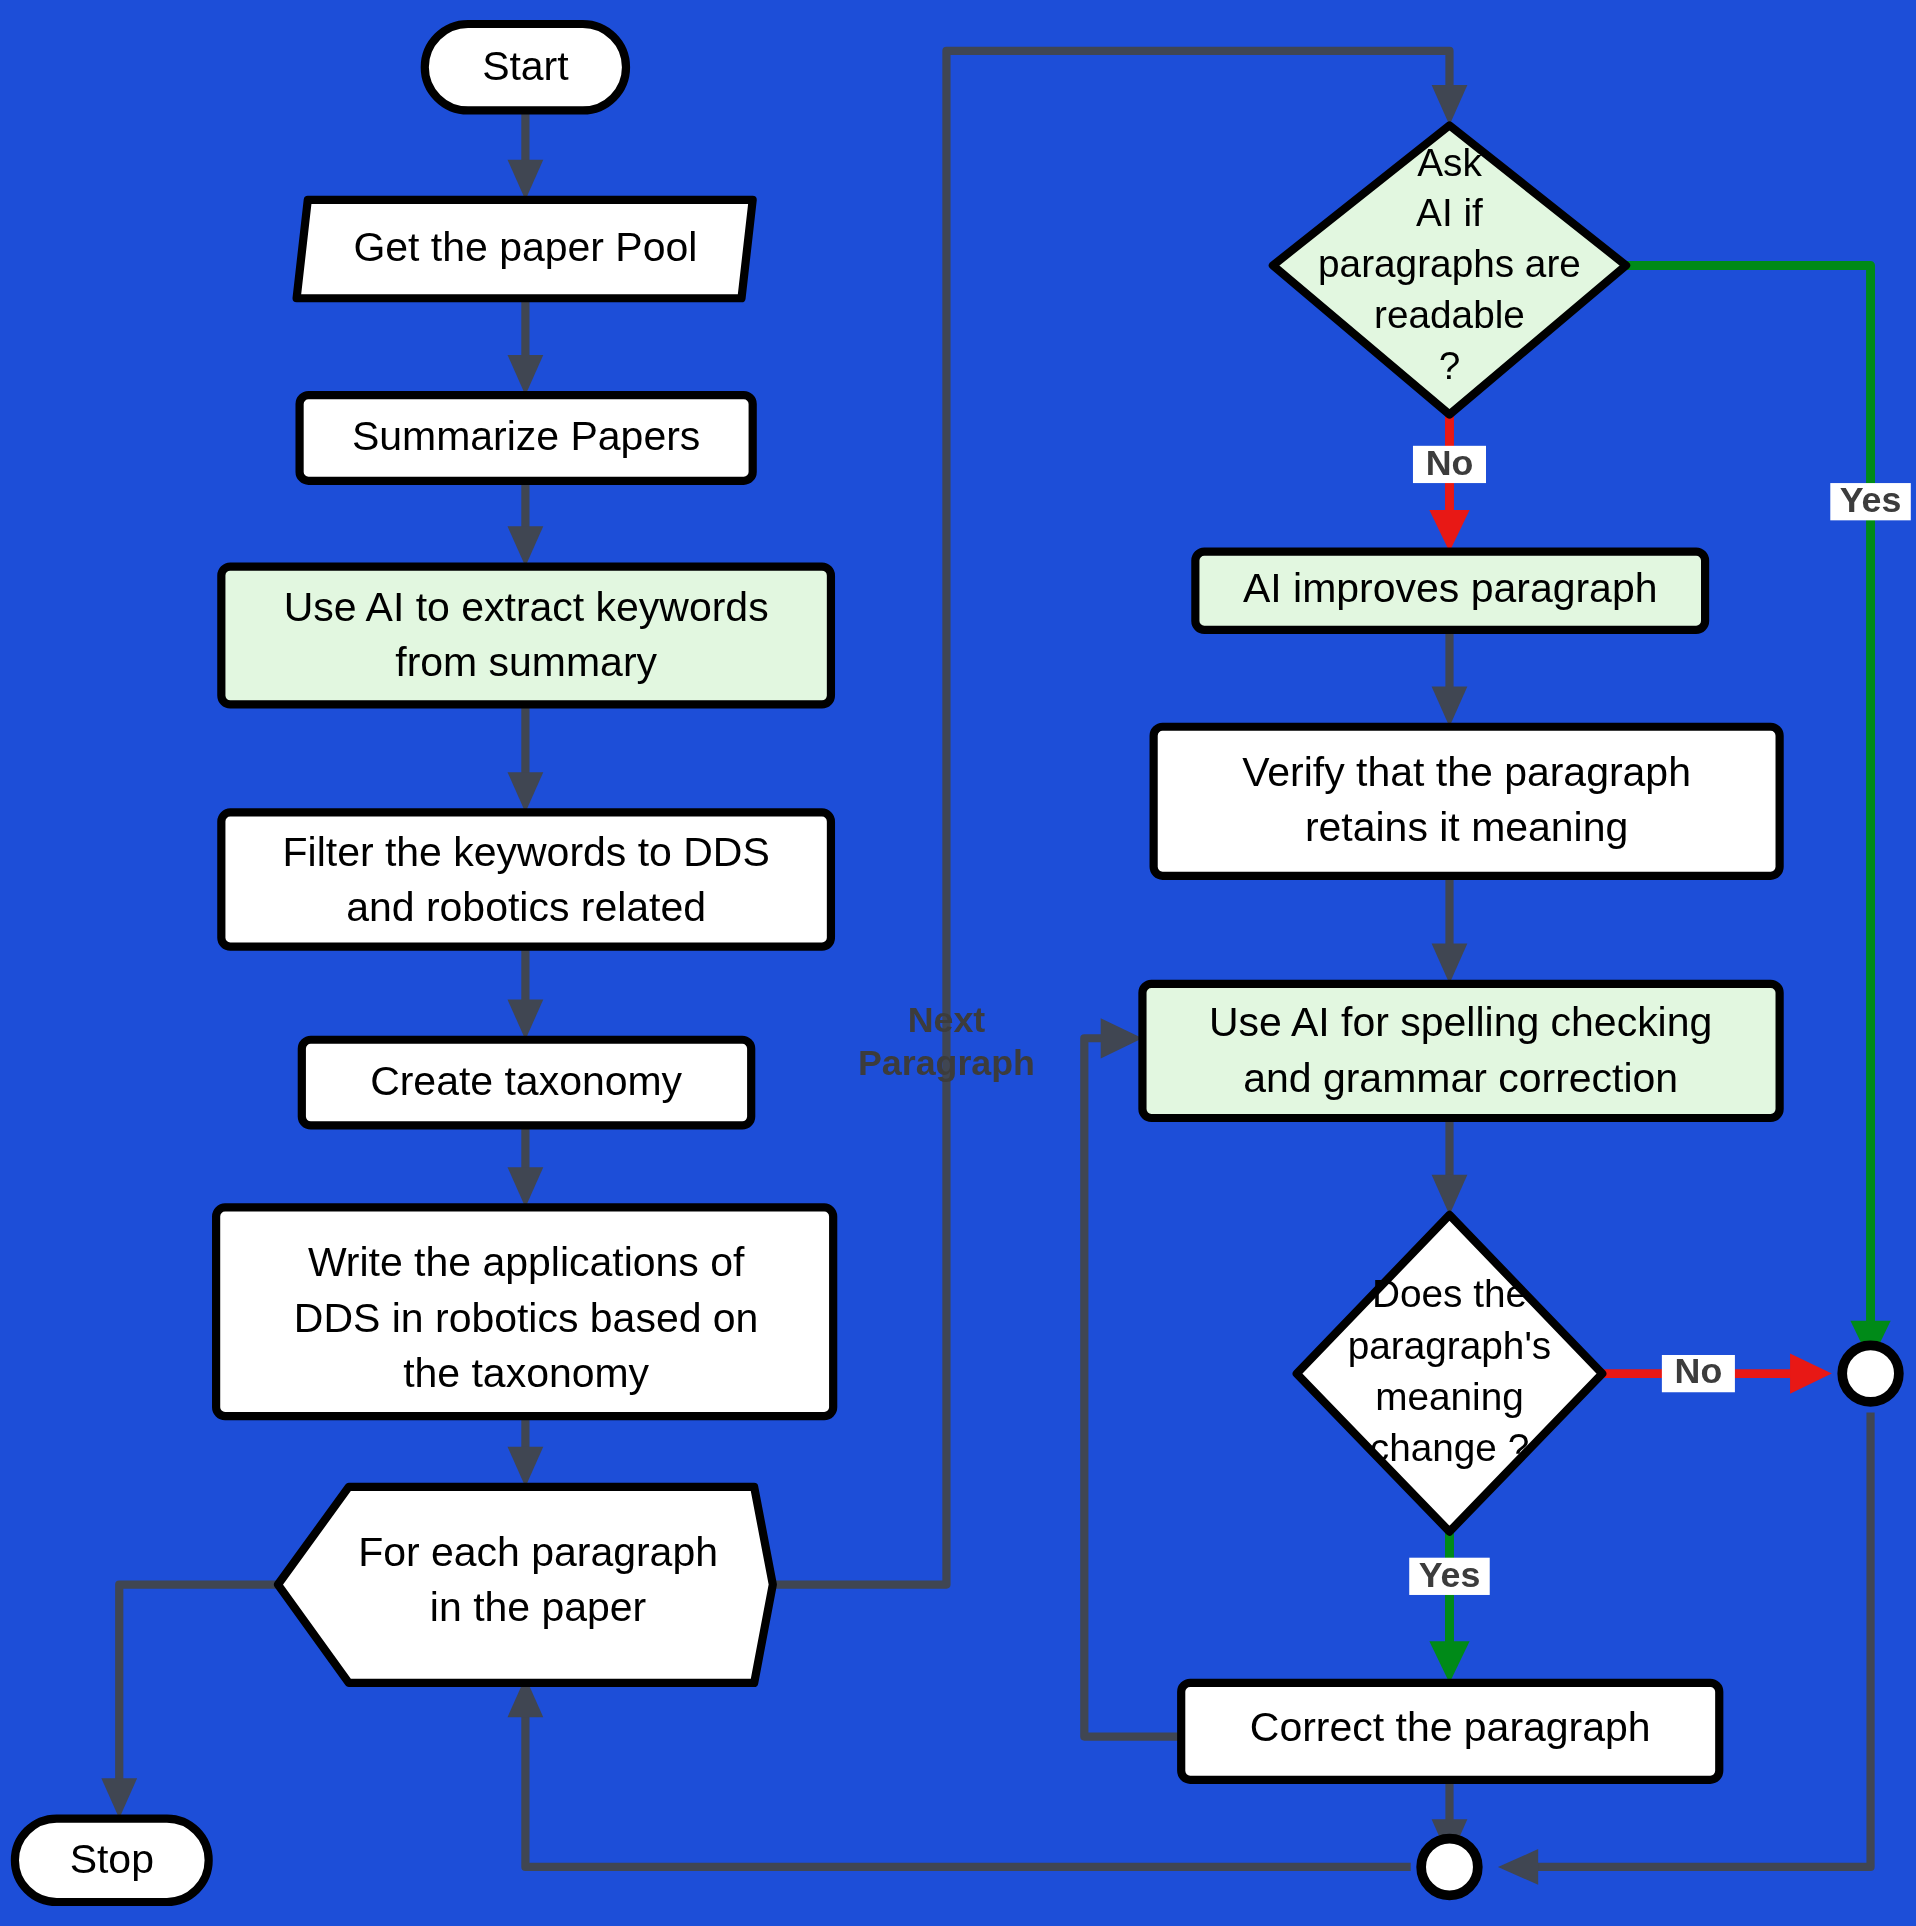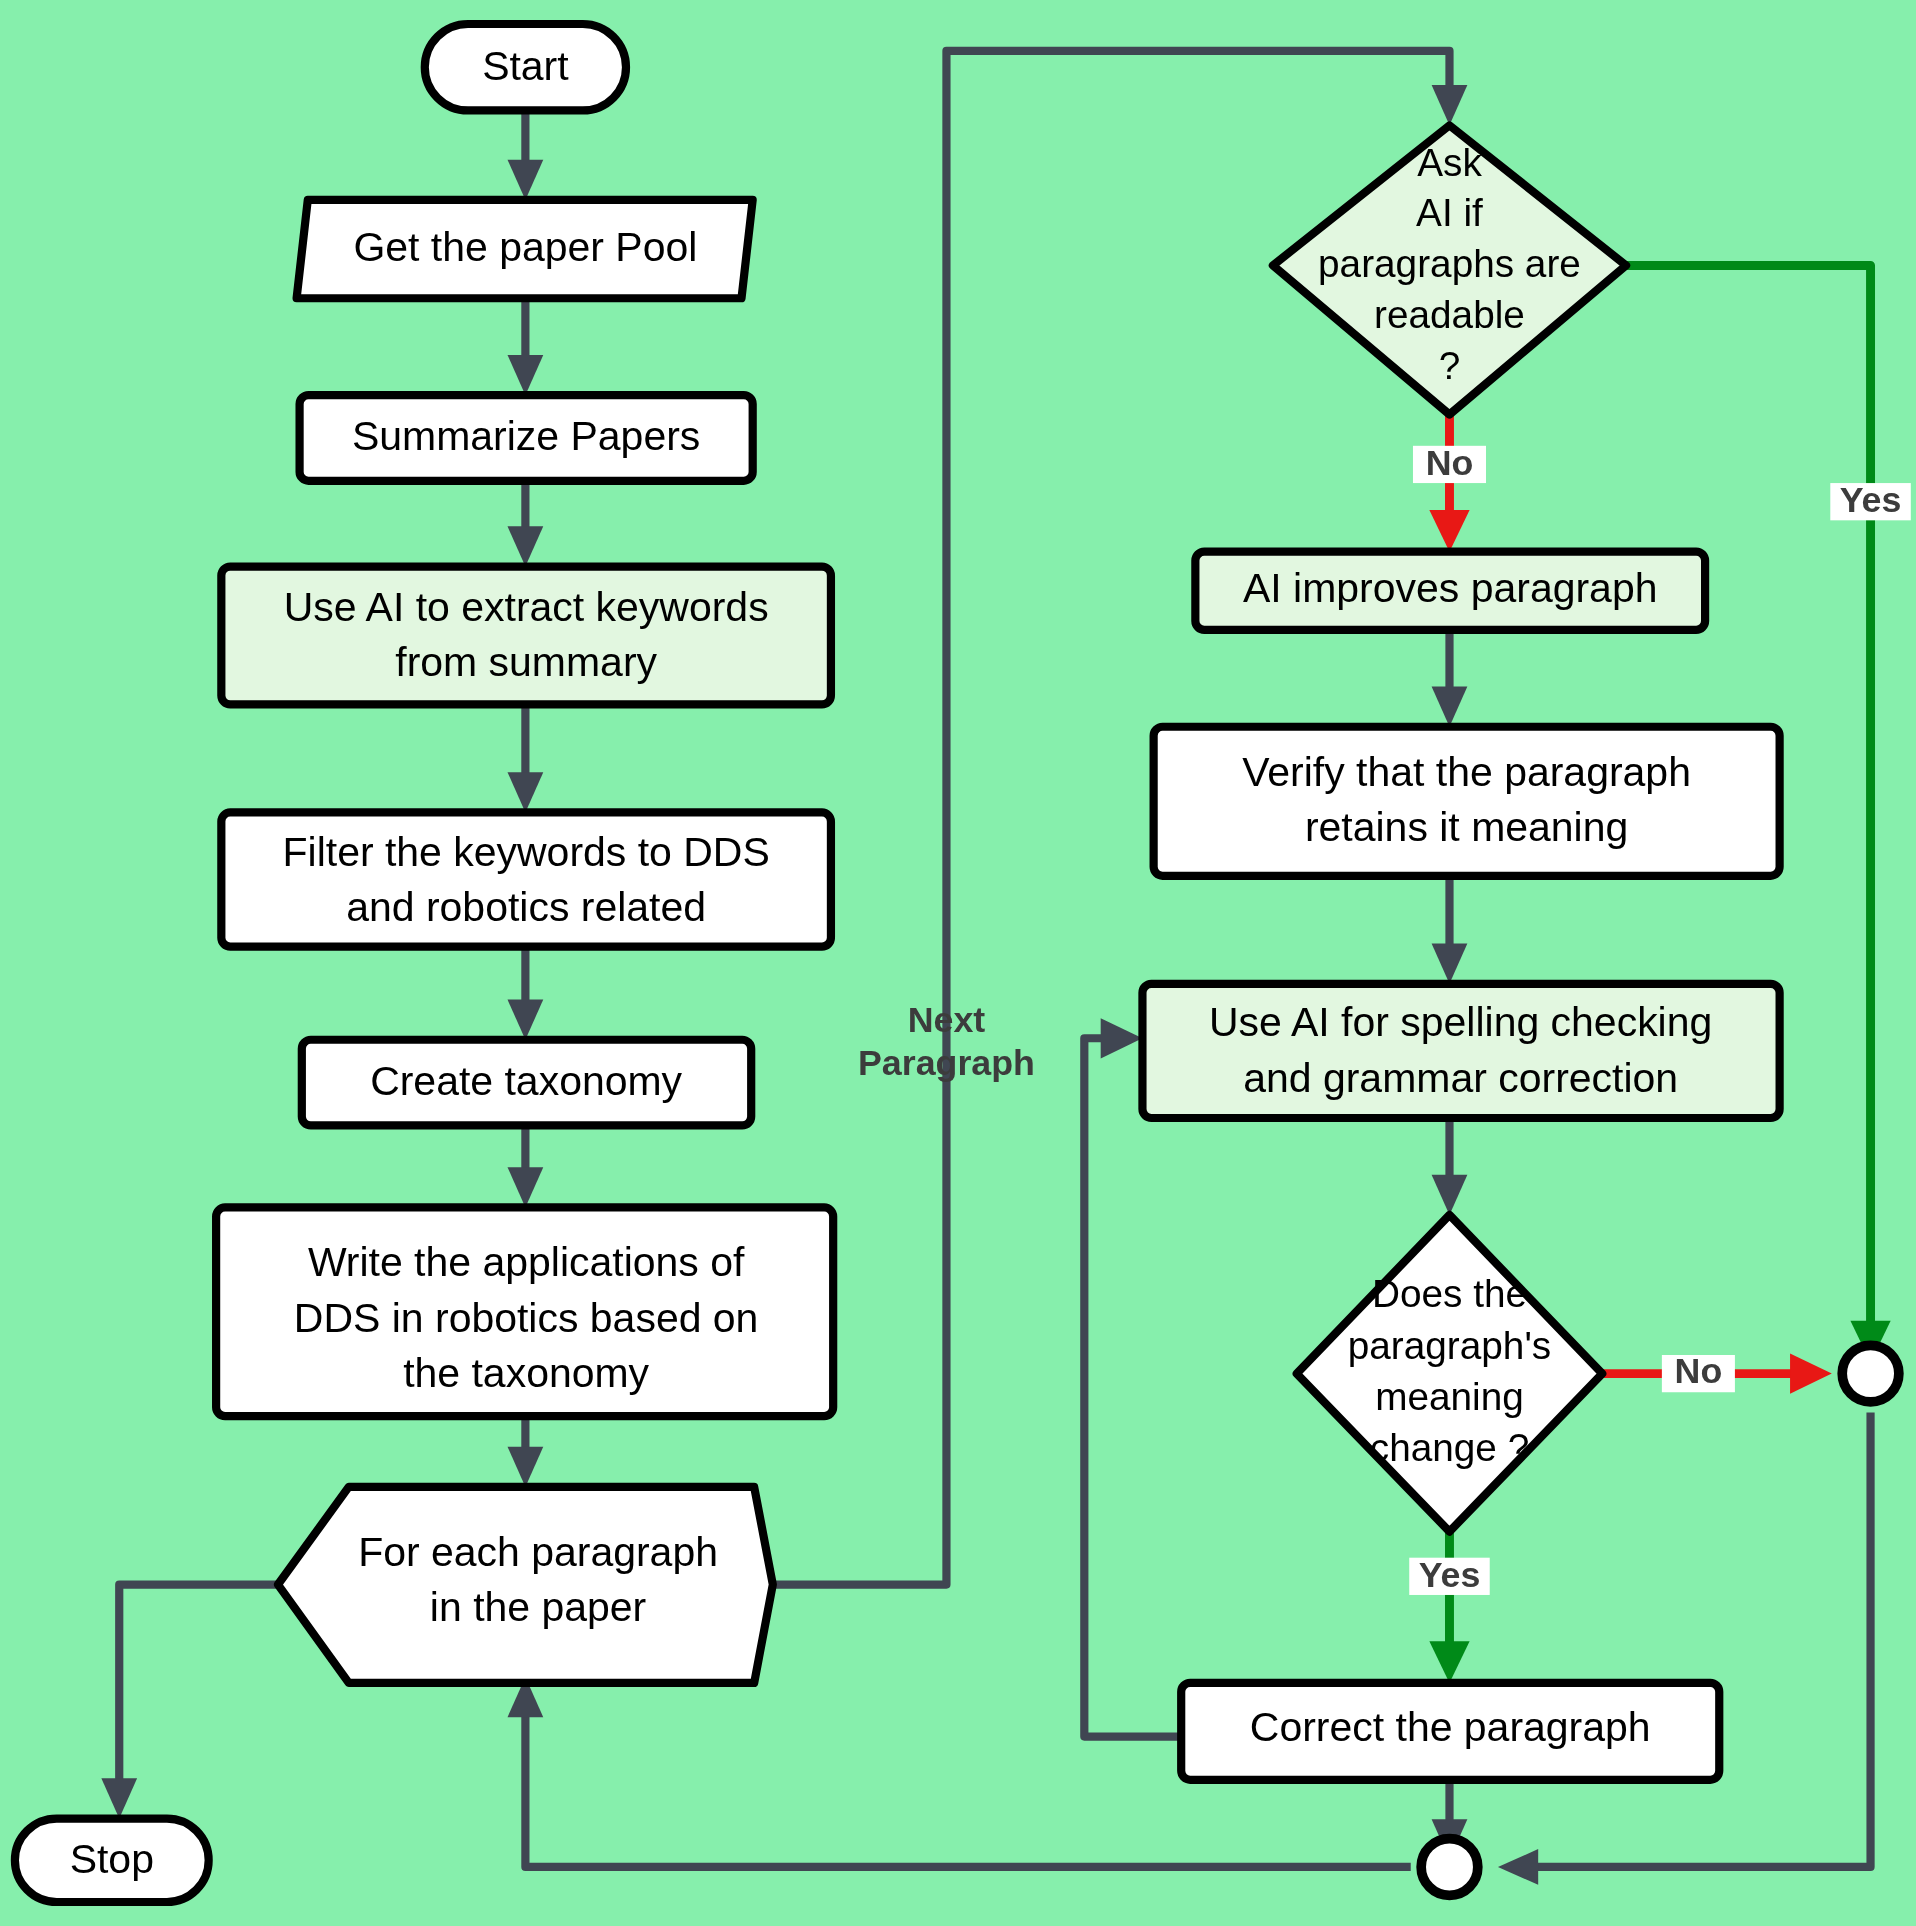--- a/index.html
+++ b/index.html
@@ -8,21 +8,21 @@
     padding: 0;
     background: #ffffff;
   }
   body {
     font-family: "Liberation Sans", sans-serif;
   }
   #canvas {
     position: relative;
     width: 1916px;
     height: 1926px;
-    background: #86efac;
+    background: #1d4ed8;
     overflow: hidden;
   }
   svg#flow {
     position: absolute;
     top: 0;
     left: 0;
     width: 1916px;
     height: 1926px;
   }
   .node-shape {

